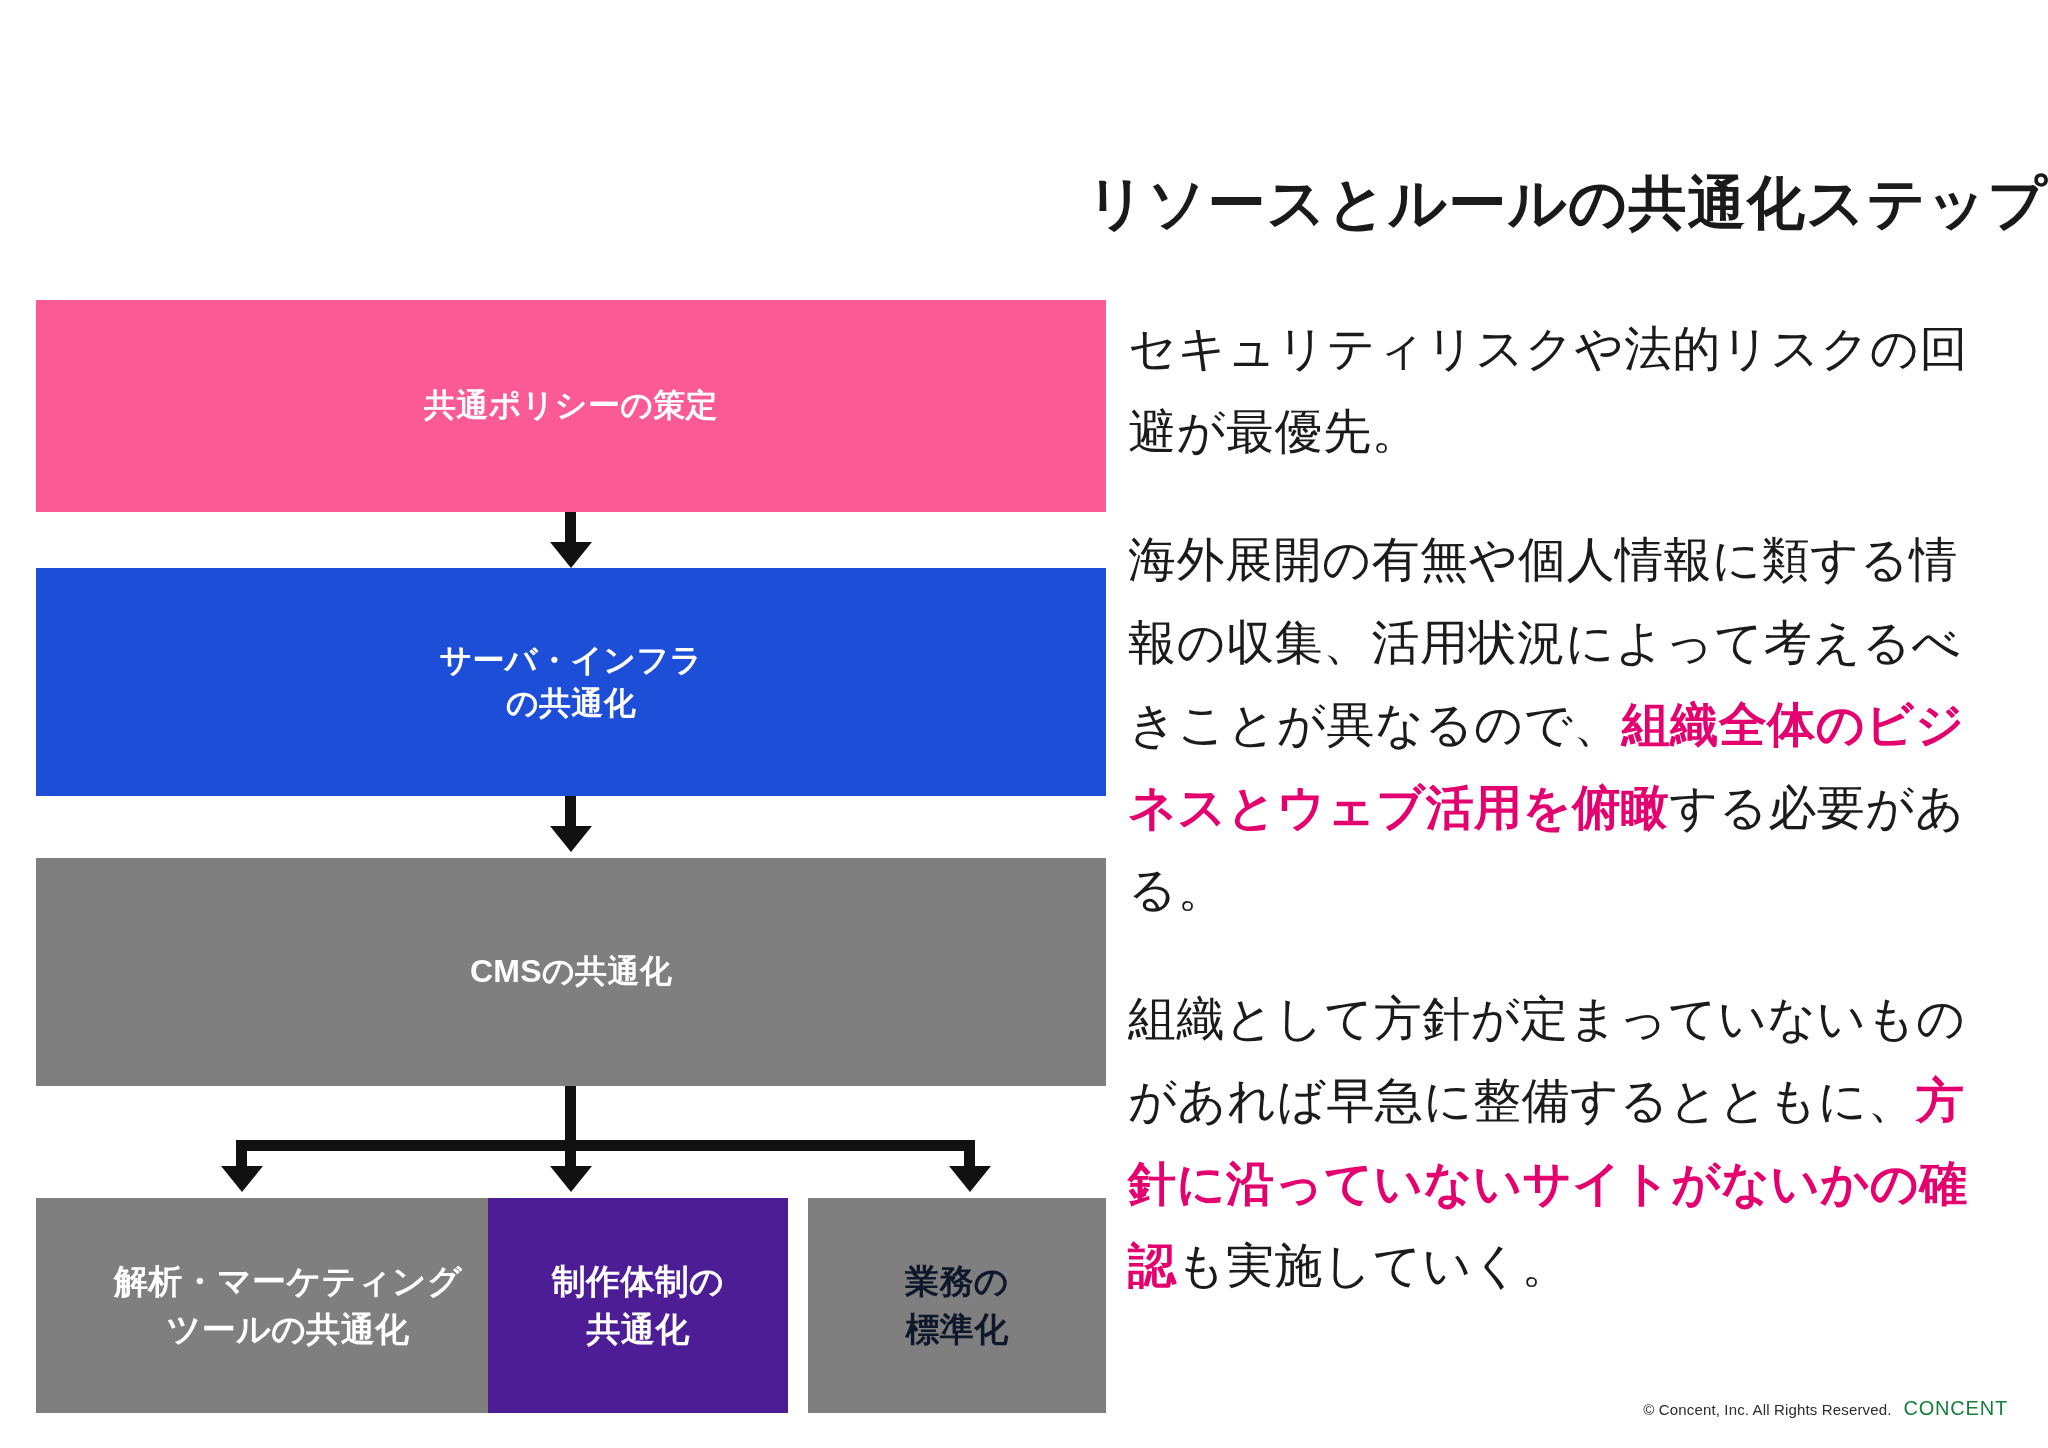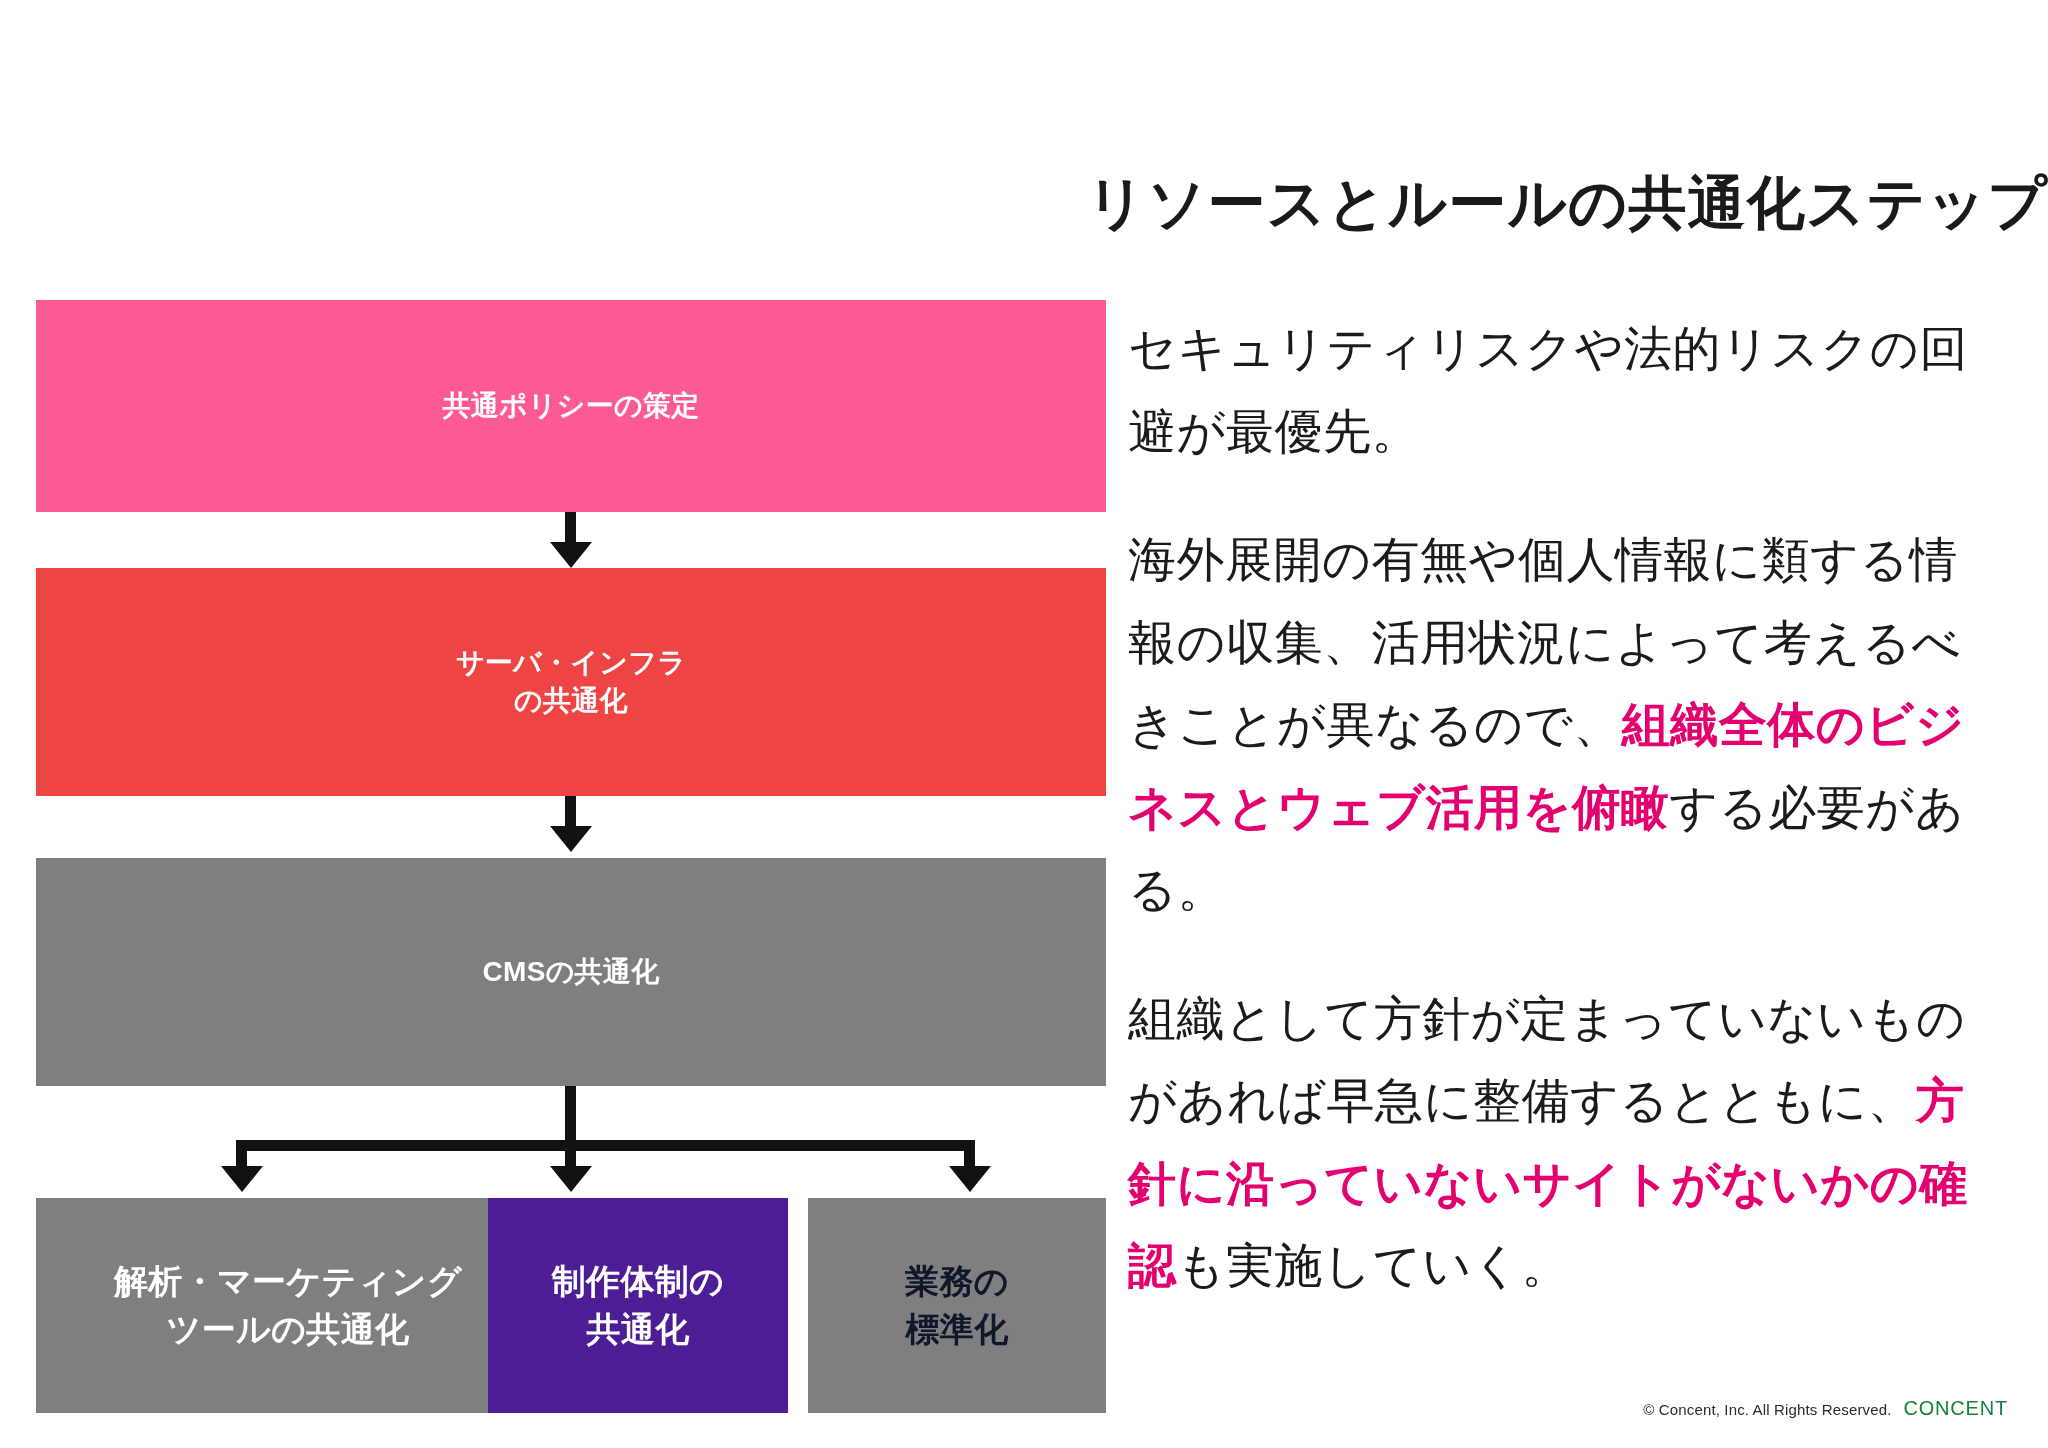--- a/index.html
+++ b/index.html
@@ -41,21 +41,21 @@
 
   .node {
     position: absolute;
     box-sizing: border-box;
     display: flex;
     align-items: center;
     justify-content: center;
     text-align: center;
     color: #ffffff;
     font-weight: bold;
-    font-size: 28px;
+    font-size: 32px;
     line-height: 1.35;
     letter-spacing: 0.01em;
     padding: 6px 10px;
   }
   .node .node-label { white-space: pre-line; }
 
   .node-policy {
     left: 0px;  top: 0px;
     width: 1070px; height: 212px;
     background: #fb5a95;
@@ -158,21 +158,21 @@
 
 <div class="flow">
 
   <div class="node node-policy" style="background: rgb(251, 90, 149); color: rgb(255, 255, 255);">
     <span class="node-label">共通ポリシーの策定</span>
   </div>
 
   <div class="conn v-line arrow1-line"></div>
   <div class="arrow-head arrow1-head"></div>
 
-  <div class="node node-server" style="background: #ef4444; color: rgb(255, 255, 255);">
+  <div class="node node-server" style="background: #1d4ed8; color: rgb(255, 255, 255);">
     <span class="node-label">サーバ・インフラ
 の共通化</span>
   </div>
 
   <div class="conn v-line arrow2-line"></div>
   <div class="arrow-head arrow2-head"></div>
 
   <div class="node node-cms" style="background: rgb(127, 127, 127); color: rgb(255, 255, 255);">
     <span class="node-label">CMSの共通化</span>
   </div>

